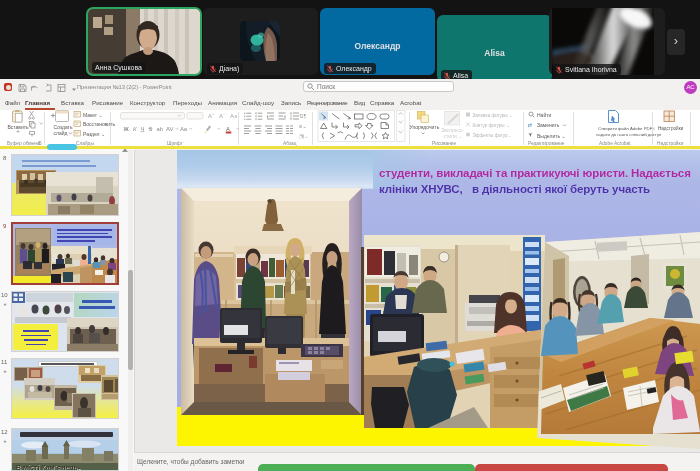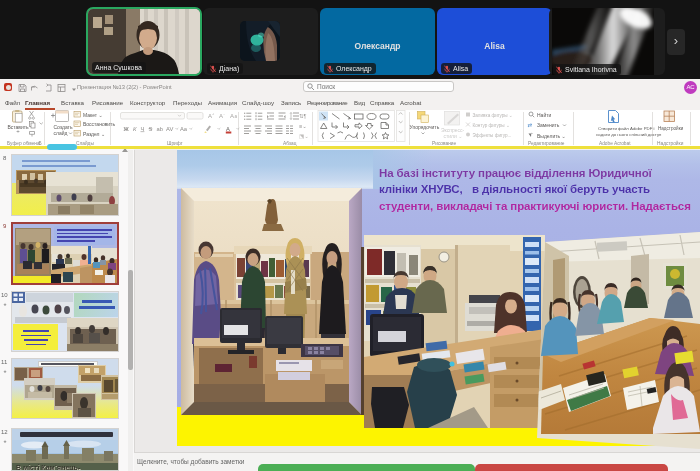--- a/index.html
+++ b/index.html
@@ -68,21 +68,21 @@
       <svg class="mic" viewBox="0 0 8 10">
         <rect x="2.6" y="0.5" width="2.8" height="5" rx="1.4" fill="#d9504e"></rect>
         <path d="M1 4.5 Q1 8 4 8 Q7 8 7 4.5" stroke="#d9504e" stroke-width="1" fill="none"></path>
         <rect x="3.5" y="7.8" width="1" height="2" fill="#d9504e"></rect>
         <line x1="0.5" y1="0.5" x2="7.5" y2="9" stroke="#d9504e" stroke-width="1.2"></line>
       </svg>
       <span>Олександр</span>
     </div>
 </div>
 
-<div class="abs" style="left:437px;top:8px;width:115px;height:67px;background:#1d4ed8;border-radius:6px">
+<div class="abs" style="left:437px;top:15px;width:115px;height:67px;background:#0f766e;border-radius:6px">
 <div class="cname">Alisa</div>
 <div class="lbl">
       <svg class="mic" viewBox="0 0 8 10">
         <rect x="2.6" y="0.5" width="2.8" height="5" rx="1.4" fill="#d9504e"></rect>
         <path d="M1 4.5 Q1 8 4 8 Q7 8 7 4.5" stroke="#d9504e" stroke-width="1" fill="none"></path>
         <rect x="3.5" y="7.8" width="1" height="2" fill="#d9504e"></rect>
         <line x1="0.5" y1="0.5" x2="7.5" y2="9" stroke="#d9504e" stroke-width="1.2"></line>
       </svg>
       <span>Alisa</span>
     </div>
@@ -592,23 +592,22 @@
 <div class="abs" style="left:4px;top:35px;font-size:7px;font-weight:bold;color:#3a3a30;text-shadow:0.5px 0.5px 0 #d8d4c0">В  місті Кам`янець-Подільський</div>
 </div>
 </div>
 
 <div class="abs" style="left:177px;top:150px;width:523px;height:296px;background:linear-gradient(#bccbec 0px,#b3c0e9 14px,#aeb8e7 30px,#aab3e6 80px,#a5ade4 250px);overflow:hidden">
   <div class="abs" style="left:0;top:0px;width:196px;height:39px;background:linear-gradient(#a6c6e7 0%,#aecbe9 40%,#c6d8ef 75%,#dce8f5 95%,#c8d5ee 100%)"></div>
   <div class="abs" style="left:196px;top:0px;width:60px;height:39px;background:linear-gradient(90deg,rgba(168,198,231,0.85),rgba(173,182,231,0));"></div>
   <div class="abs" style="left:0;top:257px;width:523px;height:39px;background:#fdf400"></div>
 </div>
 <div id="slidetext" class="abs" style="left:379px;top:165px;width:318px;font-weight:bold;font-size:11.5px;line-height:16.4px;letter-spacing:-0.1px;text-shadow:0 0 1px rgba(255,255,255,.35)">
-<div style="color:#7b3aa4">На базі інституту працює відділення Юридичної</div>
+<div style="color:#ad28a2">студенти, викладачі та практикуючі юристи. Надається</div>
 <div style="color:#4b32aa">клініки ХНУВС,&nbsp;&nbsp;&nbsp;в діяльності якої беруть участь</div>
-<div style="color:#ad28a2">студенти, викладачі та практикуючі юристи. Надається</div>
 </div>
 
 <svg class="abs" style="left:181px;top:188px" width="181" height="227" xmlns="http://www.w3.org/2000/svg">
 <defs>
 <linearGradient id="lbevL" x1="0" y1="0" x2="1" y2="0">
         <stop offset="0" stop-color="#cdbba0"></stop>
         <stop offset="1" stop-color="#e7dcc8"></stop>
       </linearGradient>
 <linearGradient id="lbevR" x1="0" y1="0" x2="1" y2="0">
         <stop offset="0" stop-color="#baa8c4"></stop>

